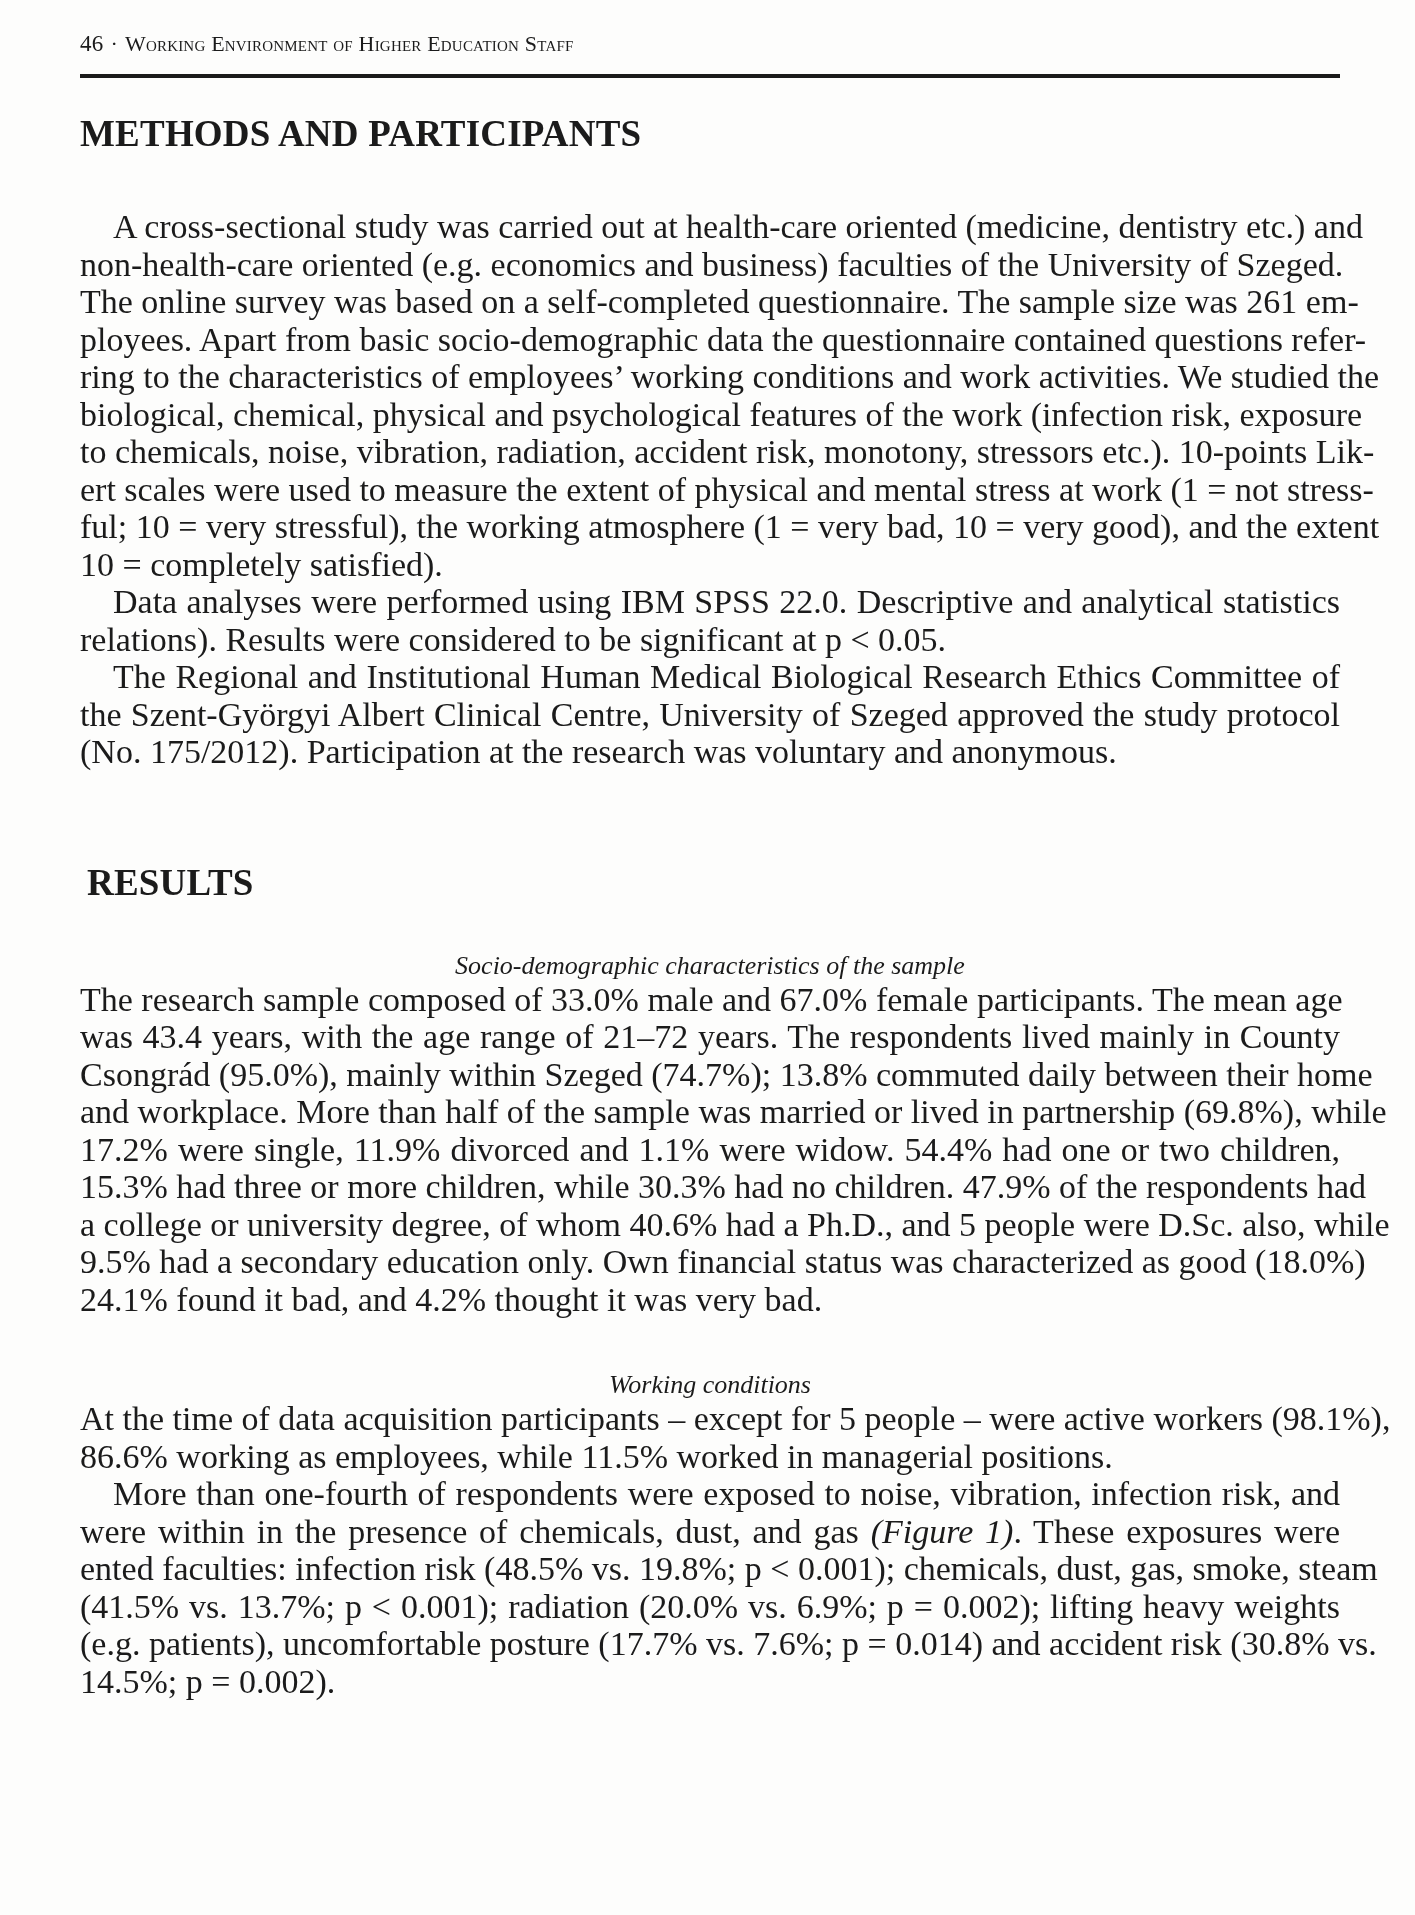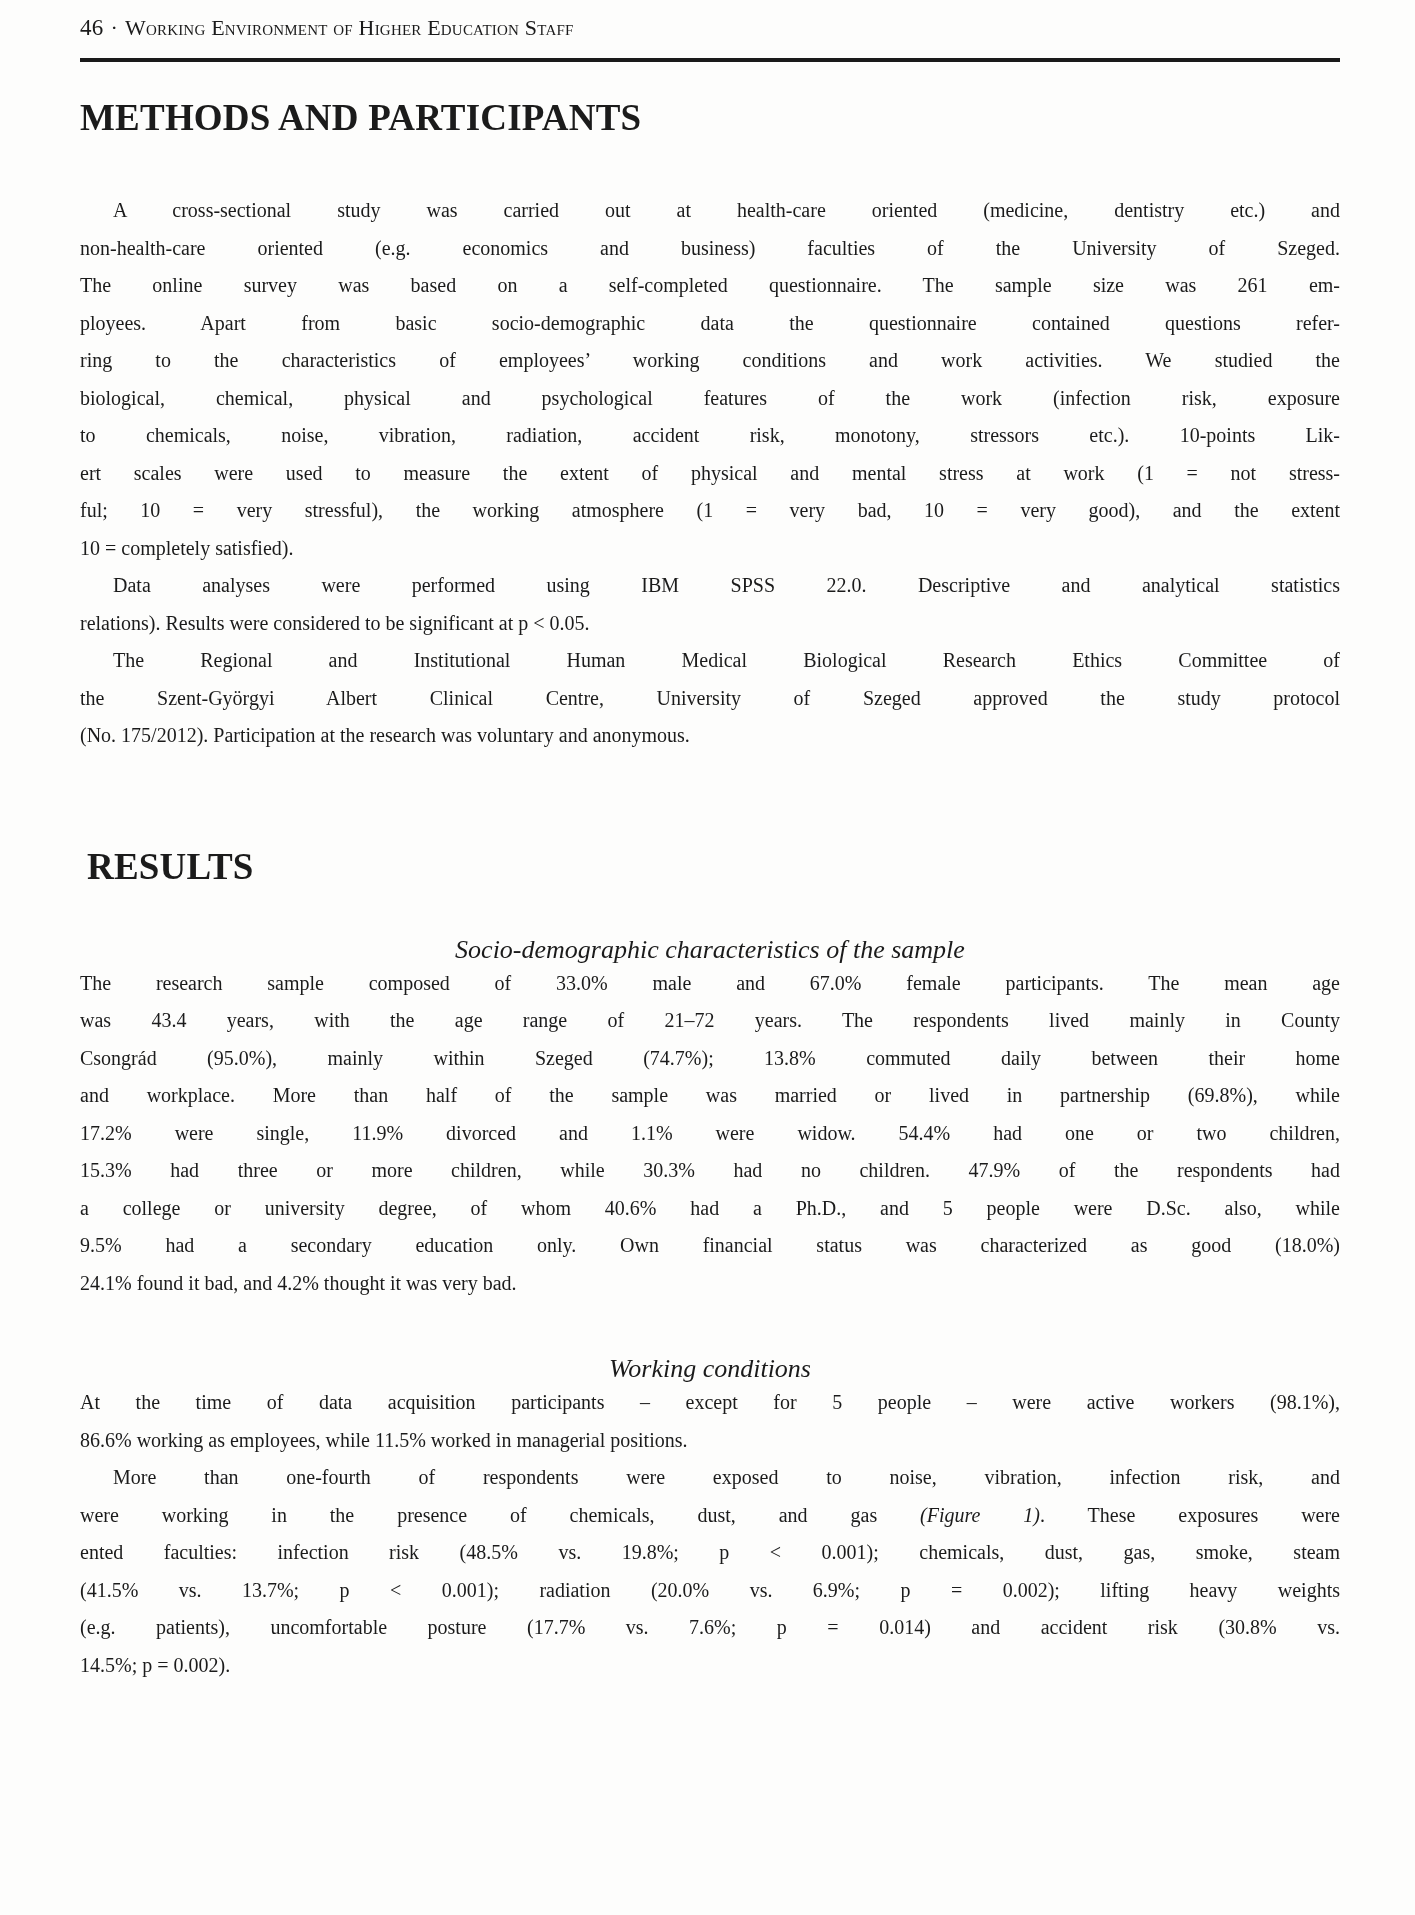--- a/index.html
+++ b/index.html
@@ -5,21 +5,21 @@
   html, body { margin: 0; padding: 0; background: #ffffff; }
   .page {
     position: relative;
     width: 1415px;
     height: 1915px;
     background: #fdfdfc;
     color: #1b1b1b;
     font-family: "Liberation Serif", "DejaVu Serif", serif;
     overflow: hidden;
     box-sizing: border-box;
-    padding: 14px 75px 0 80px;
+    padding: 30px 75px 0 80px;
   }
   
   .running-head {
     font-size: 22px;
     line-height: 28px;
     letter-spacing: 0.2px;
     white-space: nowrap;
   }
   .running-head .pageno { font-size: 23px; }
   .running-head .sep { margin: 0 7px; }
@@ -42,21 +42,21 @@
   .subheading {
     font-style: italic;
     font-size: 26px;
     line-height: 30px;
     white-space: nowrap;
     text-align: center;
   }
   .paragraph + .subheading { margin-top: 52px; }
   
   .paragraph {
-    font-size: 20px;
+    font-size: 34px;
     line-height: 37.5px;
     margin: 0;
     font-family: Liberation Serif, serif;
   }
   .line {
     text-align: justify;
     text-align-last: justify;
     white-space: nowrap;
   }
   .line.last { text-align-last: left; }
@@ -110,21 +110,21 @@
         <div class="line"><span>9.5% had a secondary education only. Own financial status was characterized as good (18.0%)</span></div>
         <div class="line last"><span>24.1% found it bad, and 4.2% thought it was very bad.</span></div>
       </div>
       <div class="subheading">Working conditions</div>
       <div class="paragraph">
         <div class="line"><span>At the time of data acquisition participants – except for 5 people – were active workers (98.1%),</span></div>
         <div class="line last"><span>86.6% working as employees, while 11.5% worked in managerial positions.</span></div>
       </div>
       <div class="paragraph">
         <div class="line indent"><span>More than one-fourth of respondents were exposed to noise, vibration, infection risk, and</span></div>
-        <div class="line"><span>were working in the presence of chemicals, dust, and gas </span><em>(Figure 1)</em><span>. These exposures were</span></div>
+        <div class="line"><span>were within in the presence of chemicals, dust, and gas </span><em>(Figure 1)</em><span>. These exposures were</span></div>
         <div class="line"><span>ented faculties: infection risk (48.5% vs. 19.8%; p &lt; 0.001); chemicals, dust, gas, smoke, steam</span></div>
         <div class="line"><span>(41.5% vs. 13.7%; p &lt; 0.001); radiation (20.0% vs. 6.9%; p = 0.002); lifting heavy weights</span></div>
         <div class="line"><span>(e.g. patients), uncomfortable posture (17.7% vs. 7.6%; p = 0.014) and accident risk (30.8% vs.</span></div>
         <div class="line last"><span>14.5%; p = 0.002).</span></div>
       </div>
     </main>
 
 </div>
 
 </body></html>

